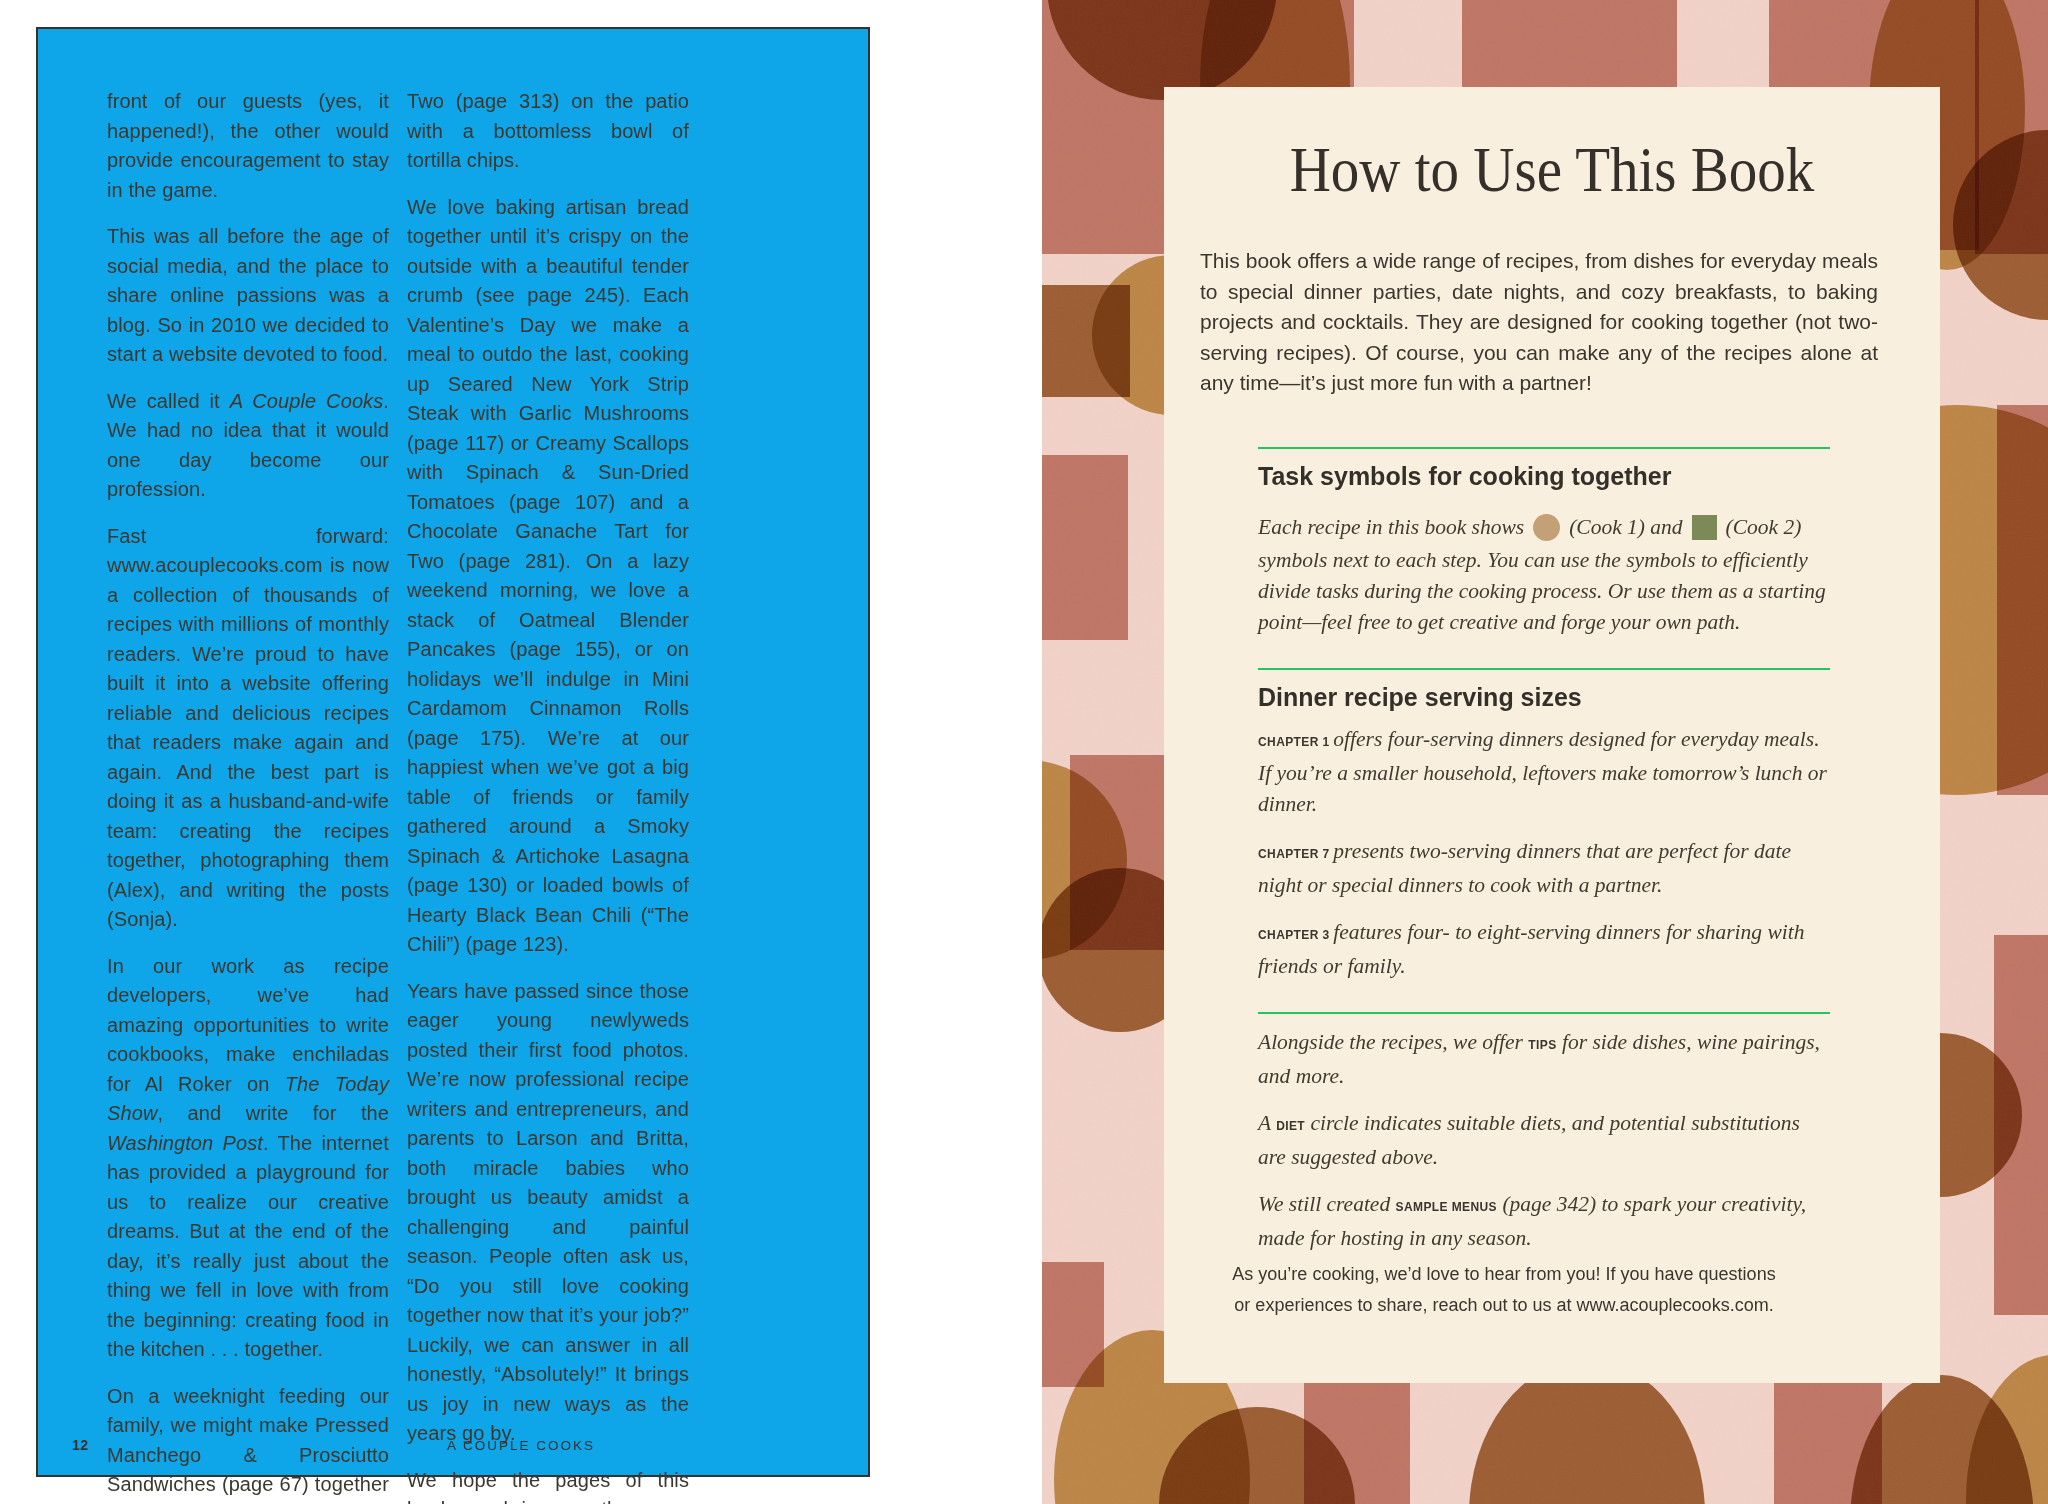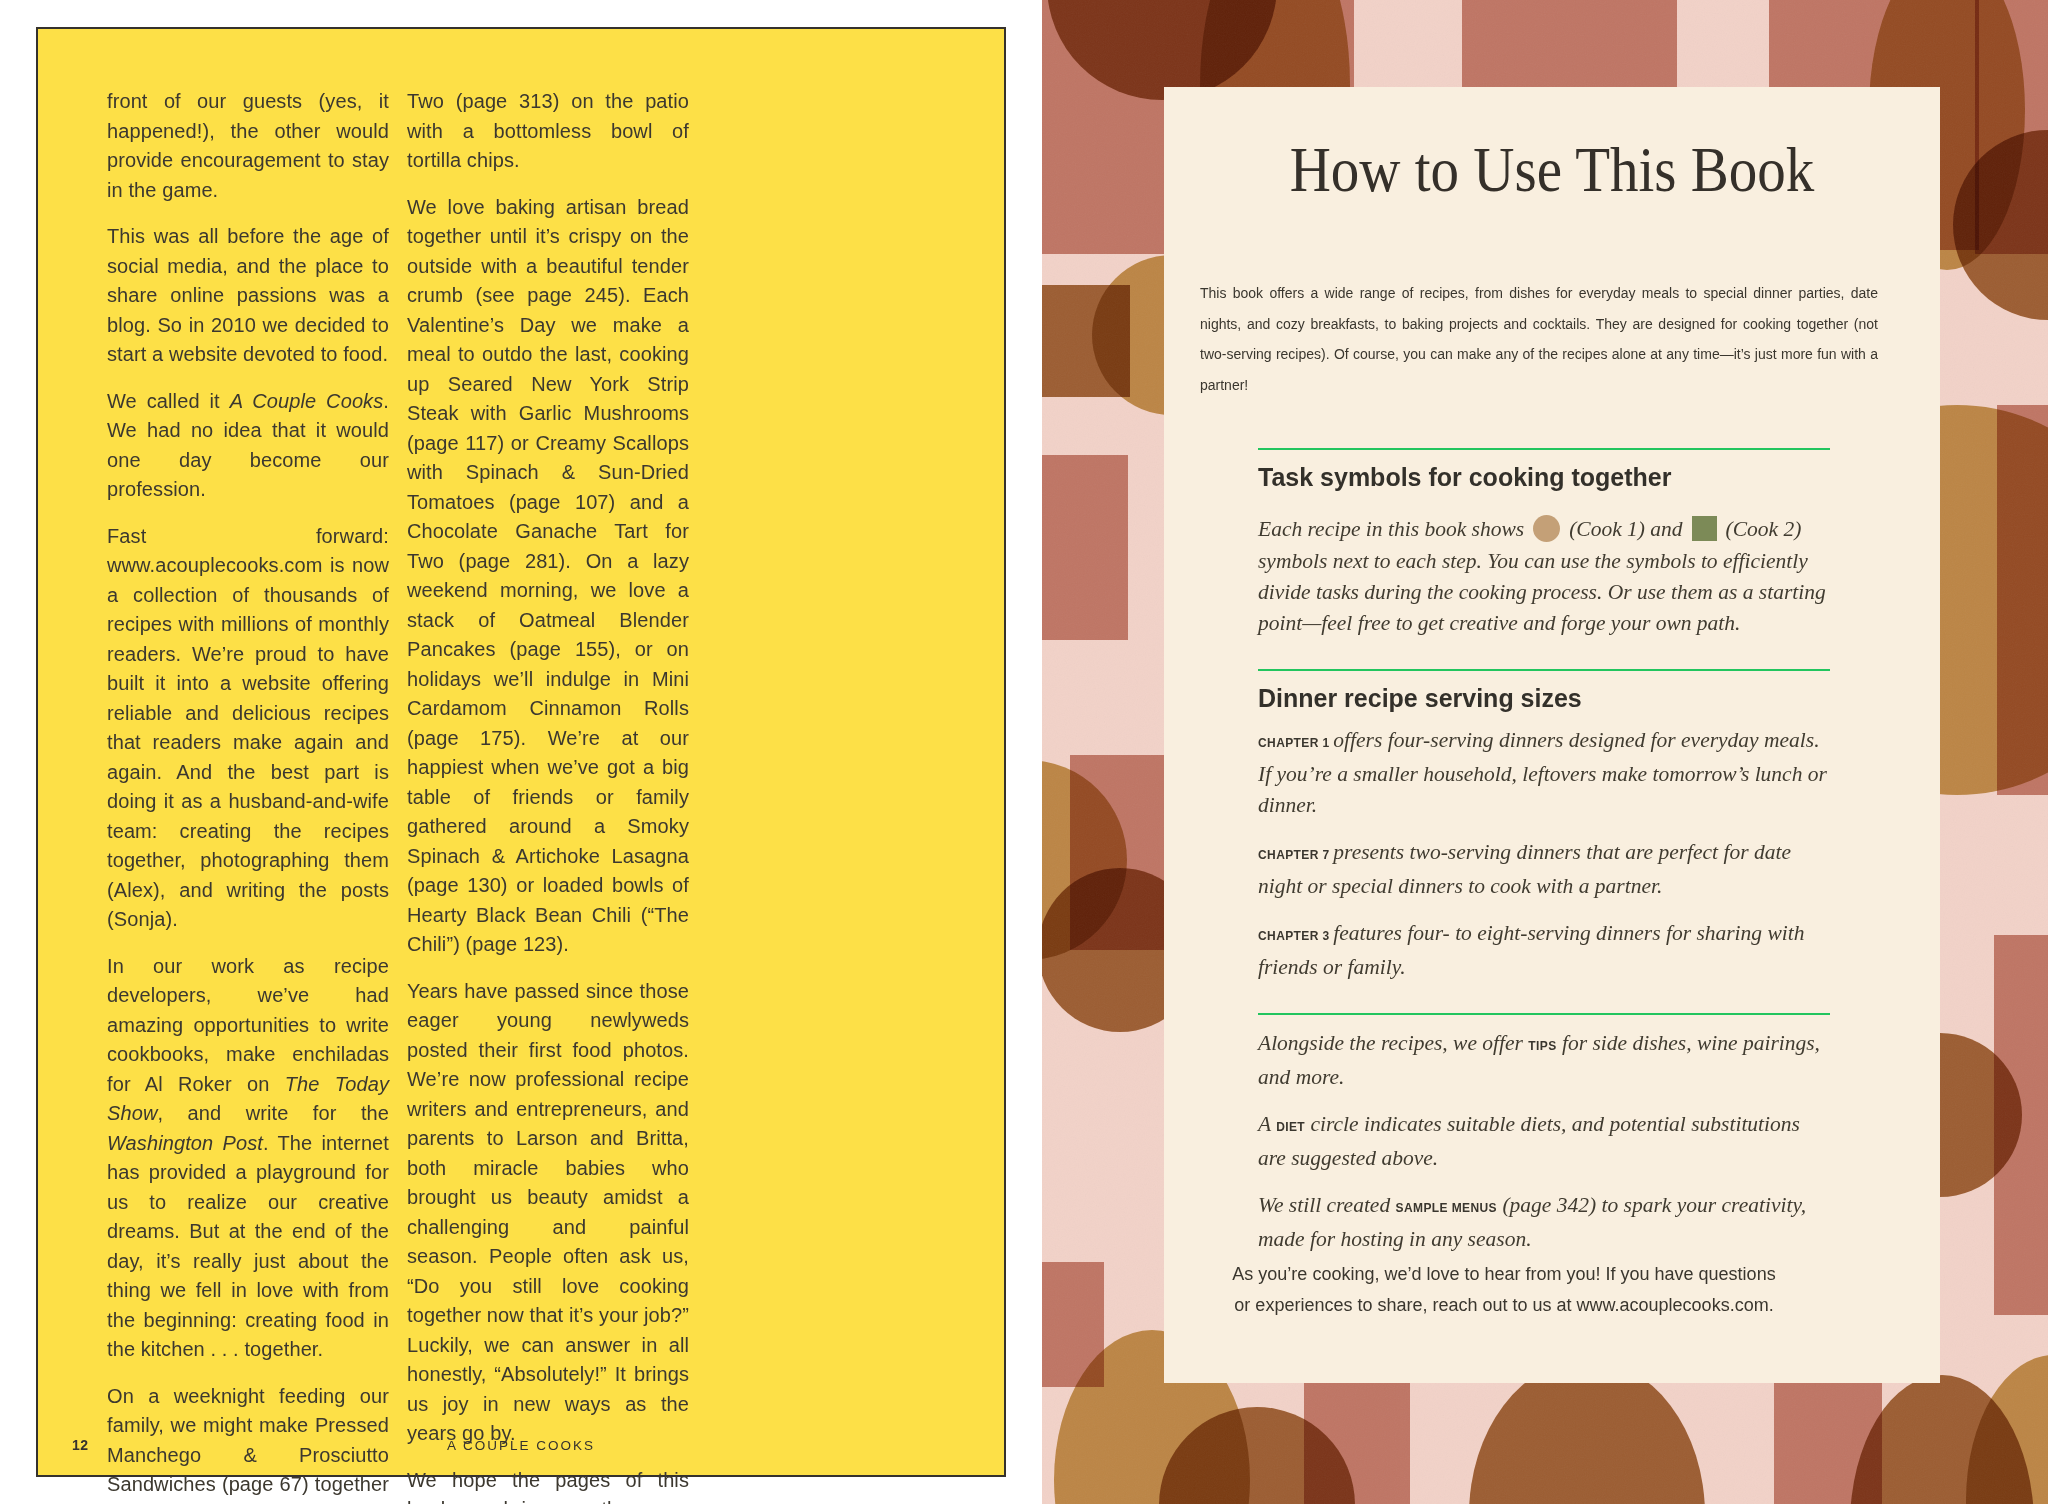--- a/index.html
+++ b/index.html
@@ -4,22 +4,22 @@
 <style>
   html,body{margin:0;padding:0;}
   body{
     width:2048px;height:1504px;position:relative;overflow:hidden;
     background:#ffffff;
     font-family:"Liberation Sans",sans-serif;color:#3a362e;
   }
 
   
   .left-page{
-    position:absolute;left:36px;top:27px;width:970px;height:1450px;
-    box-sizing:border-box;border:2px solid #35322d;background:#fde047;
+    position:absolute;left:36px;top:27px;width:834px;height:1450px;
+    box-sizing:border-box;border:2px solid #35322d;background:#0ea5e9;
   }
   .col{
     position:absolute;top:58px;width:282px;
     font-size:20px;line-height:29.5px;text-align:justify;
     color:#3c382f;letter-spacing:0.1px;
   }
   .col p{margin:0 0 17px 0;}
   .col-1{left:69px;}
   .col-2{left:369px;}
   .page-num{
@@ -43,22 +43,22 @@
     position:absolute;left:122px;top:87px;width:776px;height:1296px;
     background:#f9efdf;box-sizing:border-box;
   }
   .panel-title{
     margin:46px 0 0 0;text-align:center;
     font-family:"Liberation Serif",serif;font-weight:400;
     font-size:57px;color:#35302a;transform:scaleY(1.12);
     transform-origin:top center;
   }
   .intro{
-    margin:80px 0 0 36px;width:678px;
-    font-size:14px;line-height:30.5px;text-align:justify;color:#3a362e;
+    margin:48px 0 0 36px;width:678px;
+    font-size:21px;line-height:30.5px;text-align:justify;color:#3a362e;
   }
   .sections{margin:48px 0 0 94px;width:572px;}
   .section{border-top:2px solid #22c55e;padding-top:13px;margin-bottom:30px;}
   .section:last-child{margin-bottom:0;}
   .section h3{
     margin:0 0 12px 0;font-size:25px;font-weight:700;color:#33302a;
     font-family:"Liberation Sans",sans-serif;font-style:normal;
   }
   .serif-italic, .serif-italic p{
     font-family:"Liberation Serif",serif;font-style:italic;

